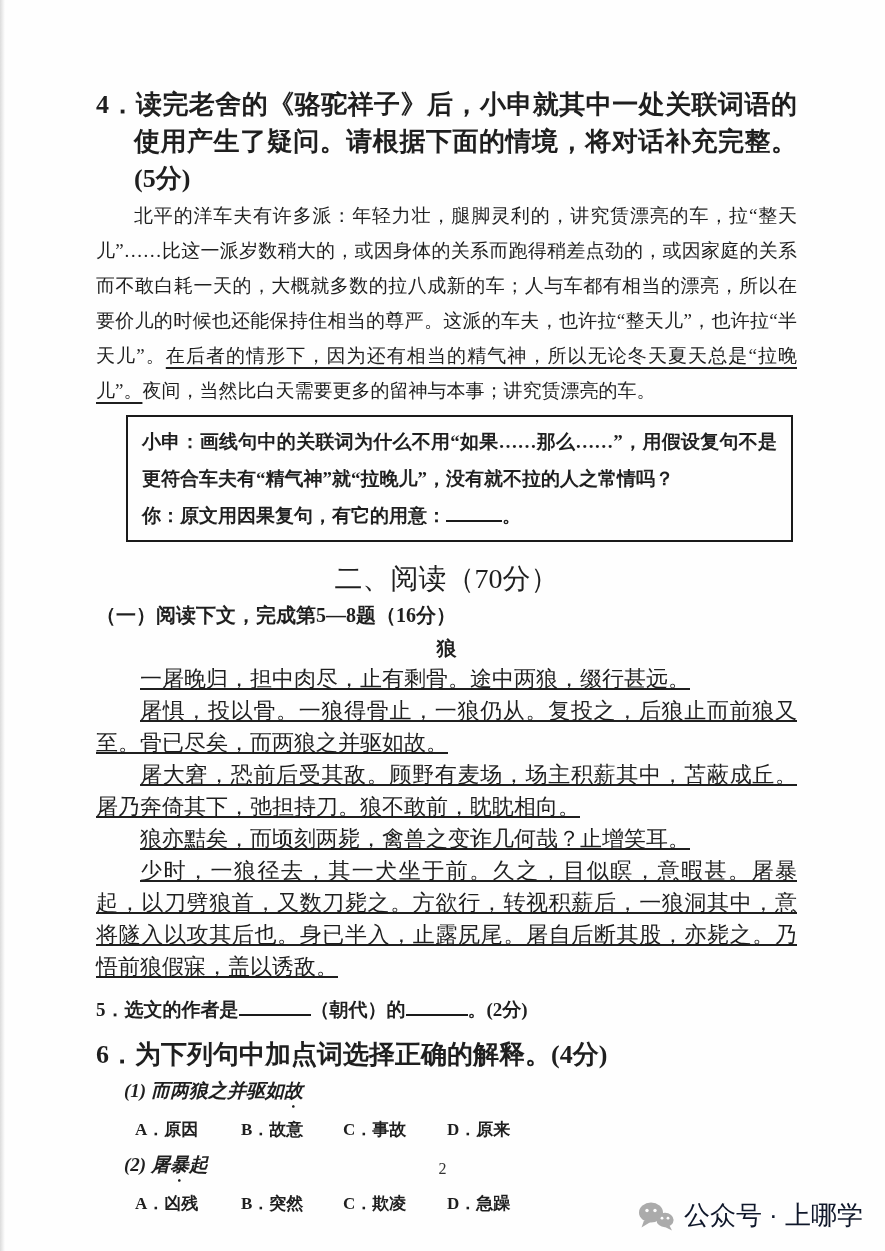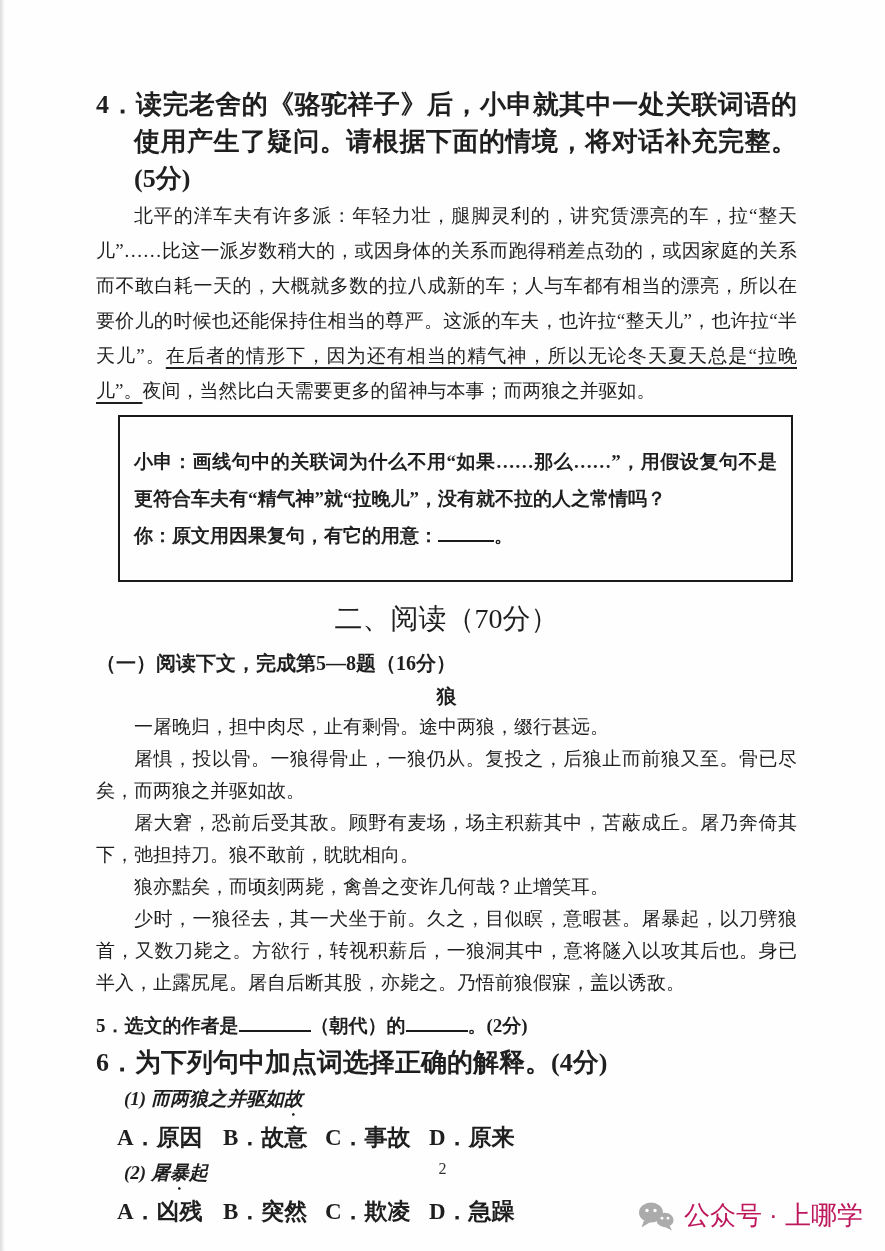--- a/index.html
+++ b/index.html
@@ -12,56 +12,56 @@
     background:linear-gradient(to right,#dcdcdc,#fefefe);}
   .page{position:absolute;top:0;left:0;right:0;bottom:0;
     padding:86px 88px 0 96px;box-sizing:border-box;}
   p{margin:0;}
   .stem{font-weight:bold;font-size:26px;line-height:37px;
     padding-left:38px;text-indent:-38px;text-align:justify;}
   .passage{font-size:19px;line-height:35px;text-align:justify;
     text-indent:2em;margin-top:1px;}
   .u{text-decoration:underline;text-underline-offset:5px;
     text-decoration-thickness:1.5px;}
-  .dialog-box{border:2px solid #1a1a1a;margin:7px 4px 0 22px;
-    padding:26px 14px;font-weight:bold;font-size:19px;line-height:37px;}
+  .dialog-box{border:2px solid #1a1a1a;margin:7px 4px 0 30px;
+    padding:6px 14px;font-weight:bold;font-size:19px;line-height:37px;}
   .dialog-box p{text-align:justify;}
   .blank{display:inline-block;border-bottom:2px solid #1a1a1a;
     height:16px;vertical-align:baseline;}
   .w56{width:56px;} .w72{width:72px;} .w62{width:62px;}
   .sec-title{margin-top:16px;font-size:28px;font-weight:normal;
     text-align:center;line-height:42px;}
-  .sec-sub{margin-top:8px;font-size:20px;font-weight:bold;line-height:30px;}
+  .sec-sub{font-size:20px;font-weight:bold;line-height:30px;}
   .reading-title{margin-top:3px;font-size:20px;font-weight:bold;
     text-align:center;line-height:30px;}
-  .reading p{font-size:19px;line-height:32px;text-align:justify;text-indent:2em;}
+  .reading p{font-size:22px;line-height:32px;text-align:justify;text-indent:2em;text-decoration:underline;}
   .q5{margin-top:8px;font-size:19px;font-weight:bold;line-height:37px;}
-  .q6-stem{margin-top:0;}
+  .q6-stem{margin-top:8px;}
   .sub-line{font-size:19px;font-weight:bold;line-height:35px;padding-left:28px;font-style:italic;}
   .dot{-webkit-text-emphasis:filled dot #1f1f1f;
     -webkit-text-emphasis-position:under;
     text-emphasis:filled dot #1f1f1f;text-emphasis-position:under right;}
   .opts{display:grid;grid-template-columns:106px 102px 104px auto;
-    margin-left:21px;font-size:23px;font-weight:bold;line-height:35px;}
+    margin-left:39px;font-size:17px;font-weight:bold;line-height:35px;}
   .page-number{position:absolute;top:1160px;left:0;width:100%;
     text-align:center;font-size:16px;color:#333;}
   .watermark{position:absolute;top:1198px;right:22px;display:flex;
-    align-items:center;gap:10px;color:#be185d;
+    align-items:center;gap:10px;color:#0f172a;
     font-family:"Liberation Sans","DejaVu Sans",sans-serif;font-size:26px;}
 </style>
 </head>
 <body>
 
 <div class="scan-edge"></div>
 
 <div class="page">
 
   <p class="stem">4．读完老舍的《骆驼祥子》后，小申就其中一处关联词语的使用产生了疑问。请根据下面的情境，将对话补充完整。(5分)</p>
 
-  <p class="passage"><span>北平的洋车夫有许多派：年轻力壮，腿脚灵利的，讲究赁漂亮的车，拉“整天儿”……比这一派岁数稍大的，或因身体的关系而跑得稍差点劲的，或因家庭的关系而不敢白耗一天的，大概就多数的拉八成新的车；人与车都有相当的漂亮，所以在要价儿的时候也还能保持住相当的尊严。这派的车夫，也许拉“整天儿”，也许拉“半天儿”。</span><span class="u">在后者的情形下，因为还有相当的精气神，所以无论冬天夏天总是“拉晚儿”。</span><span>夜间，当然比白天需要更多的留神与本事；而两狼之并驱如。</span></p>
+  <p class="passage"><span>北平的洋车夫有许多派：年轻力壮，腿脚灵利的，讲究赁漂亮的车，拉“整天儿”……比这一派岁数稍大的，或因身体的关系而跑得稍差点劲的，或因家庭的关系而不敢白耗一天的，大概就多数的拉八成新的车；人与车都有相当的漂亮，所以在要价儿的时候也还能保持住相当的尊严。这派的车夫，也许拉“整天儿”，也许拉“半天儿”。</span><span class="u">在后者的情形下，因为还有相当的精气神，所以无论冬天夏天总是“拉晚儿”。</span><span>夜间，当然比白天需要更多的留神与本事；讲究赁漂亮的车。</span></p>
 
   <div class="dialog-box">
     <p>小申：画线句中的关联词为什么不用“如果……那么……”，用假设复句不是更符合车夫有“精气神”就“拉晚儿”，没有就不拉的人之常情吗？</p>
     <p><span>你：原文用因果复句，有它的用意：</span><span class="blank w56"></span><span>。</span></p>
   </div>
 
   <p class="sec-title">二、阅读（70分）</p>
 
   <p class="sec-sub">（一）阅读下文，完成第5—8题（16分）</p>
 

